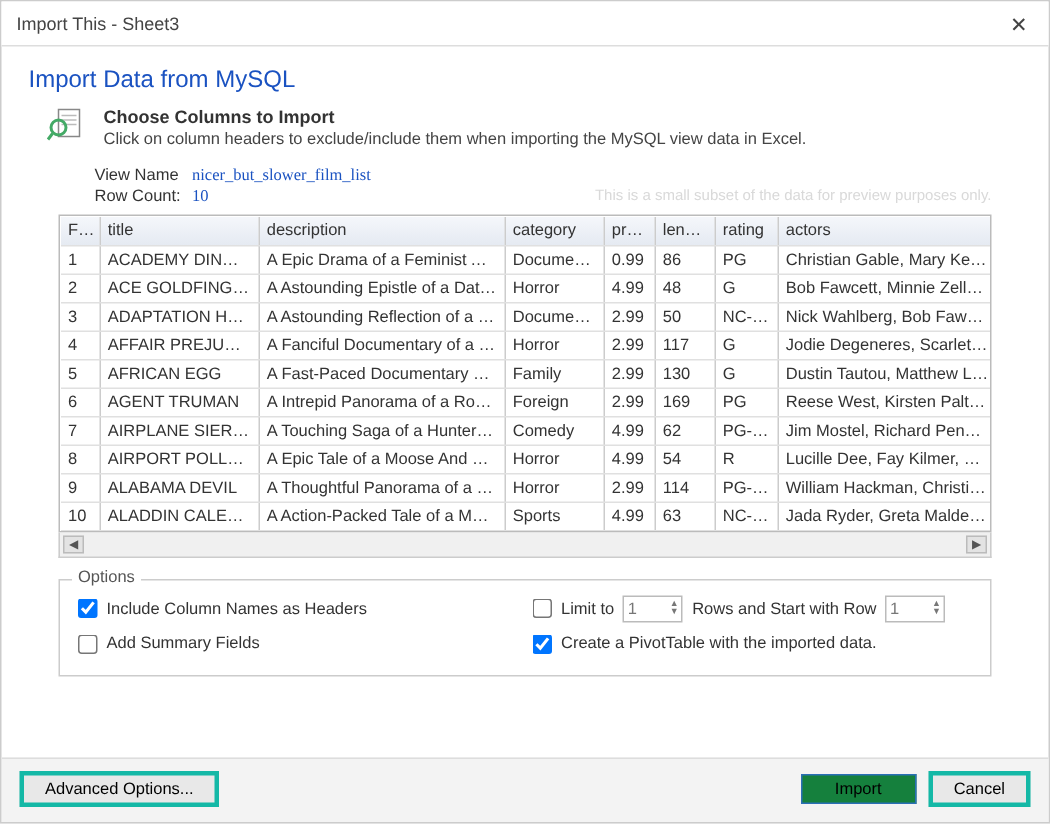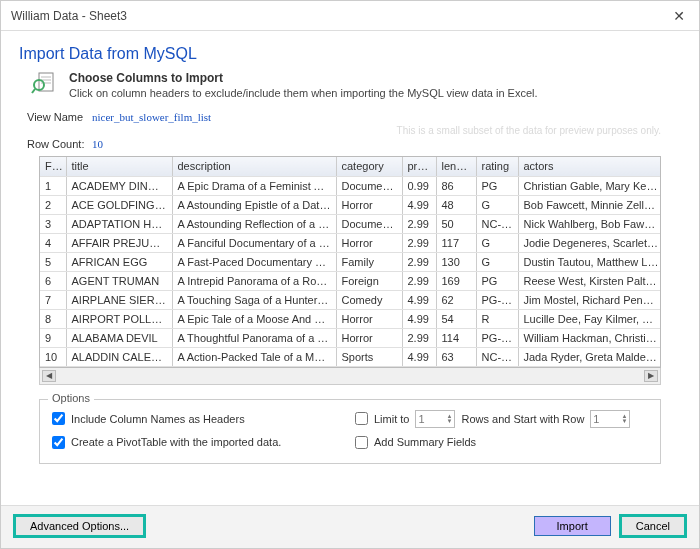--- a/index.html
+++ b/index.html
@@ -55,24 +55,24 @@
   }
   .icon-page {
     width: 28px; height: 24px;
     position: relative;
     flex-shrink: 0;
   }
   .icon-page svg { width: 28px; height: 24px; }
   .sub-title { font-size: 12px; font-weight: 600; color: #333; }
   .sub-desc { font-size: 11px; color: #444; margin-top: 2px; }
   .meta {
-    padding: 0 38px 4px 26px;
+    padding: 0 38px 4px 62px;
     display: grid;
     grid-template-columns: 65px 1fr;
-    row-gap: 15px;
+    row-gap: 2px;
     font-size: 11px;
     position: relative;
   }
   .meta .val-link { color: #1a52c1; font-family: Liberation Serif, serif; }
   .watermark {
     position: absolute;
     right: 38px;
     top: 14px;
     font-size: 10px;
     color: #d9d9d9;
@@ -163,32 +163,32 @@
   }
   .btn {
     border: 3px solid #14b8a6;
     background: #e8e8e8;
     padding: 3px 14px;
     font-size: 11px;
     cursor: default;
   }
   .btn.primary {
     border: 1px solid #2a6fb5;
-    background: #c4b5fd;
+    background: #15803d;
     padding: 3px 22px;
   }
   .spacer { flex: 1; }
 </style>
 </head>
 <body>
 
 <div class="dialog">
 
   <div class="titlebar">
-    <span class="title">William Data - Sheet3</span>
+    <span class="title">Import This - Sheet3</span>
     <span class="close">✕</span>
   </div>
 
   <div class="content">
 
     <div class="heading">Import Data from MySQL</div>
 
     <div class="subhead-row">
       <span class="icon-page">
         <svg viewBox="0 0 28 24">
@@ -369,26 +369,26 @@
           <span>Rows and Start with Row</span>
           <span class="spin">
             <span class="n">1</span>
             <span class="btns">
                 <span>▲</span>
                 <span>▼</span>
               </span>
           </span>
         </div>
         <label class="chk">
+          <input type="checkbox" style="">
+          <span>Add Summary Fields</span>
+        </label>
+        <label class="chk">
           <input type="checkbox" checked="" style="">
           <span>Create a PivotTable with the imported data.</span>
-        </label>
-        <label class="chk">
-          <input type="checkbox" style="">
-          <span>Add Summary Fields</span>
         </label>
       </div>
     </div>
 
     <div class="footer">
       <button class="btn">Advanced Options...</button>
       <span class="spacer"></span>
       <button class="btn primary">Import</button>
       <button class="btn">Cancel</button>
     </div>

